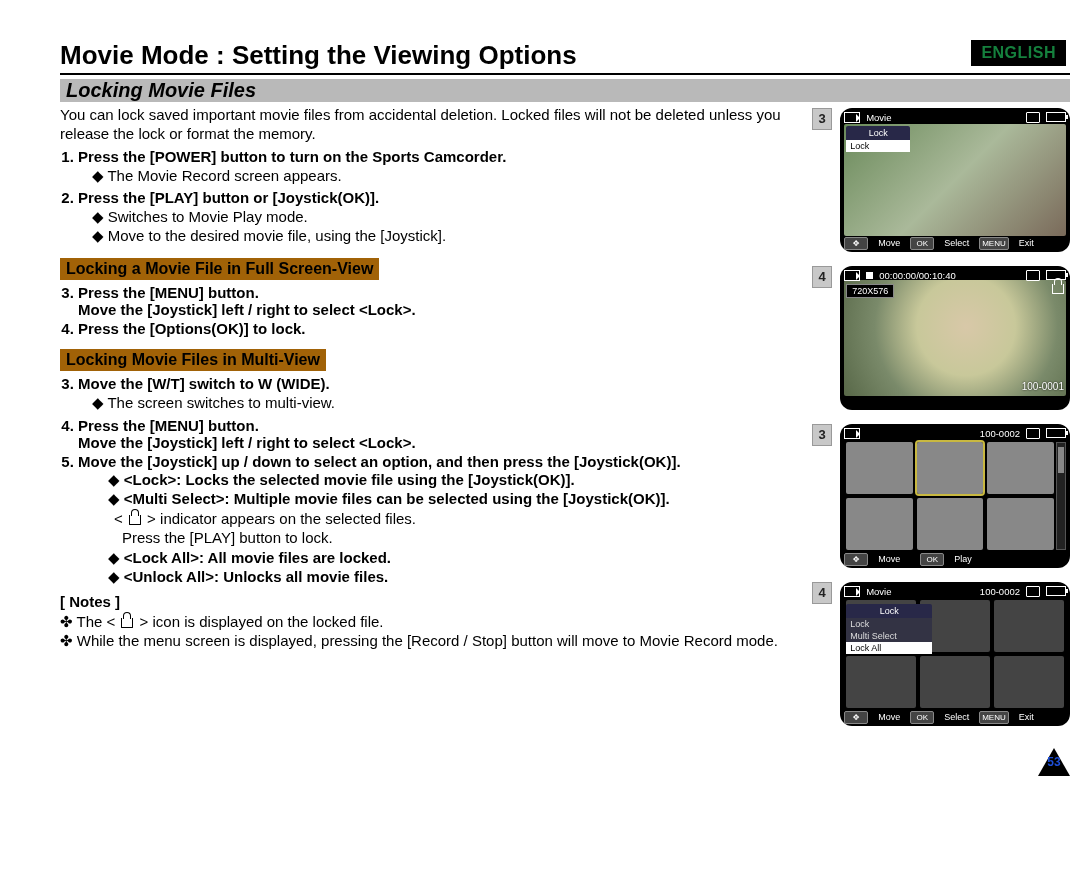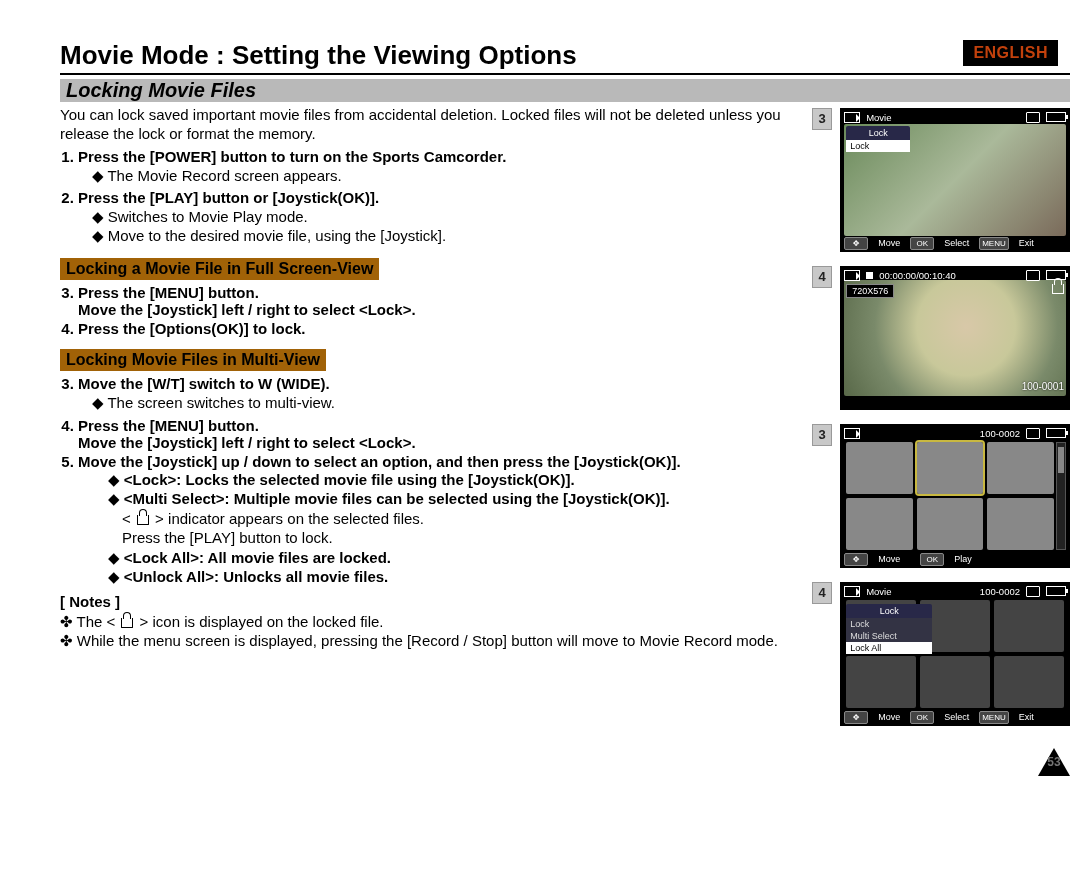--- a/index.html
+++ b/index.html
@@ -9,24 +9,24 @@
     font-size: 15px;
     color: #000;
   }
   .page {
     width: 1010px;
     margin: 40px auto 40px 60px;
     position: relative;
   }
   .lang-badge {
     position: absolute;
-    right: 12px;
+    right: 4px;
     top: 0;
     background: #000;
-    color: #c2410c;
+    color: #15803d;
     font-weight: bold;
     padding: 4px 10px;
     font-size: 16px;
     letter-spacing: 0.5px;
   }
   h1 {
     font-size: 26px;
     font-weight: bold;
     margin: 18px 0 0 0;
   }
@@ -107,21 +107,21 @@
     position: relative;
     width: 32px;
     height: 28px;
     margin-left: auto;
     margin-top: 8px;
   }
   .pagenum svg { position: absolute; top:0; left:0; }
   .pagenum .num {
     position: absolute;
     top: 7px; left: 0; width: 32px;
-    text-align: center; color:#737373; font-weight:bold; font-size:12px;
+    text-align: center; color:#1d4ed8; font-weight:bold; font-size:12px;
   }
   
   .shot {
     display: flex;
     align-items: flex-start;
     gap: 8px;
   }
   .shot .stepnum {
     width: 20px; height: 20px;
     background: #c8c8c8;
@@ -129,21 +129,21 @@
     text-align: center;
     font-size: 13px;
     line-height: 20px;
     font-weight: bold;
     color: #222;
   }
   .lcd {
     width: 253px;
     height: 144px;
     background: #000;
-    border-radius: 0;
+    border-radius: 12px;
     position: relative;
     color: #fff;
     font-size: 9px;
     overflow: hidden;
   }
   .lcd .topbar {
     position: absolute; top:2px; left:4px; right:4px; height:14px;
     display:flex; align-items:center; gap:6px;
     font-size:9.5px;
   }
@@ -308,21 +308,21 @@
         <li>
           <span>Press the [MENU] button.</span><br>
           <span>Move the [Joystick] left / right to select &lt;Lock&gt;.</span>
         </li>
         <li>
           <span>Move the [Joystick] up / down to select an option, and then press the [Joystick(OK)].</span>
           <div class="optblock">
             <div class="opt"><b>&lt;Lock&gt;: Locks the selected movie file using the [Joystick(OK)].</b></div>
             <div class="opt">
               <b>&lt;Multi Select&gt;: Multiple movie files can be selected using the [Joystick(OK)].</b><br>
-              <span style="margin-left:14px;">&lt; <span class="lock-icon-black"></span> &gt; <span>indicator appears on the selected files.</span></span><br>
+              <span style="margin-left:6px;">&lt; <span class="lock-icon-black"></span> &gt; <span>indicator appears on the selected files.</span></span><br>
               <span style="margin-left:14px;">Press the [PLAY] button to lock.</span>
             </div>
             <div class="opt"><b>&lt;Lock All&gt;: All movie files are locked.</b></div>
             <div class="opt"><b>&lt;Unlock All&gt;: Unlocks all movie files.</b></div>
           </div>
         </li>
       </ol>
 
       <div class="notes-label">[ Notes ]</div>
       <ul class="notes">

